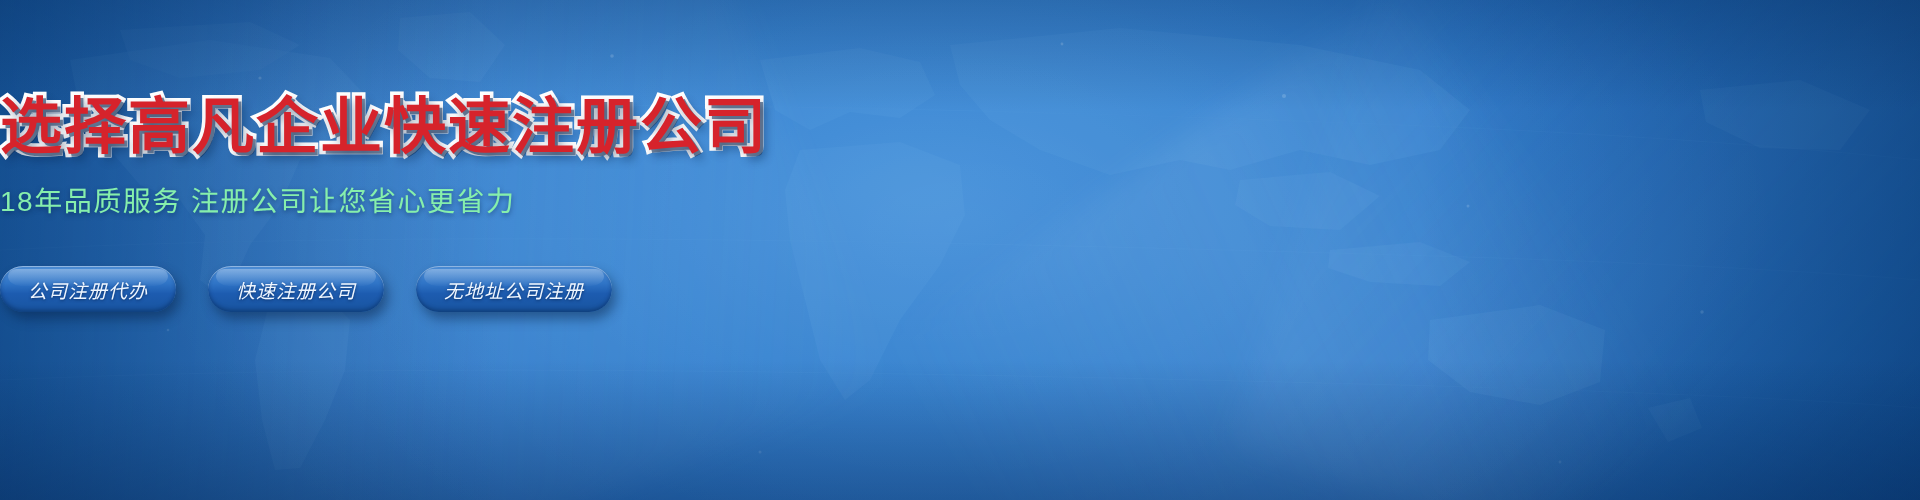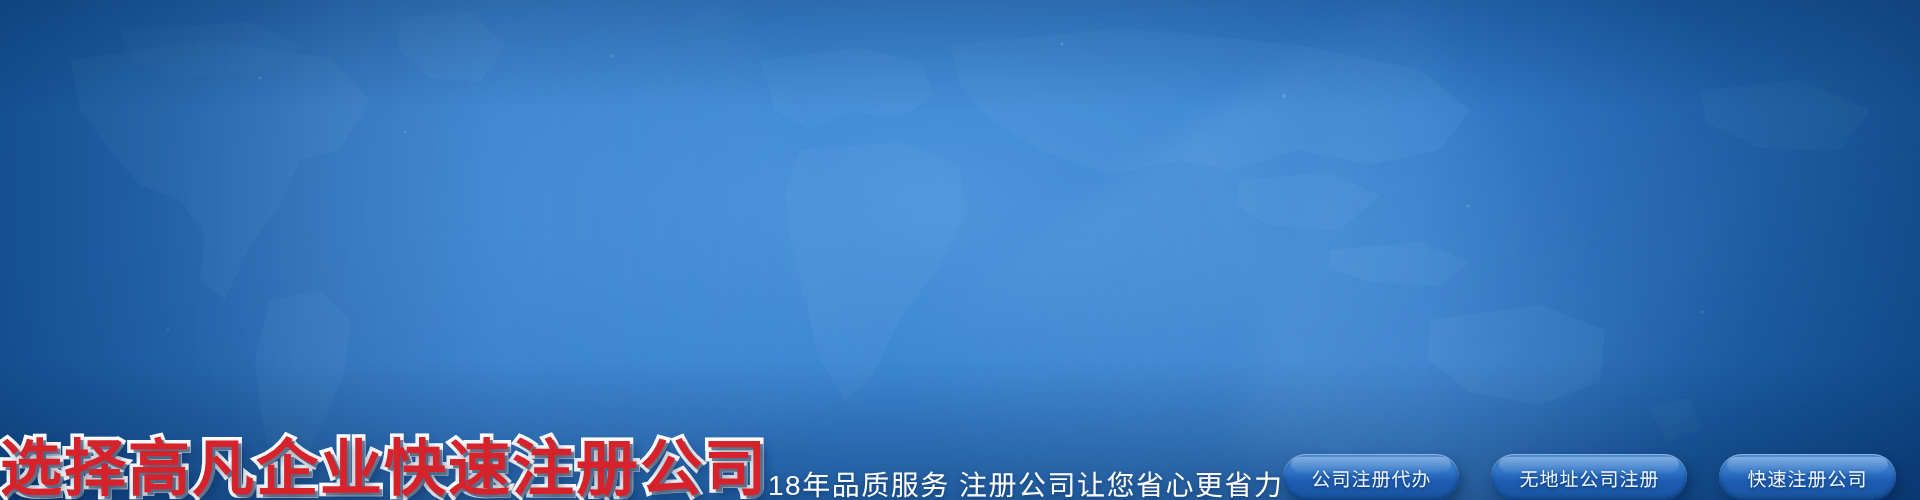--- a/index.html
+++ b/index.html
@@ -59,22 +59,22 @@
   .beam-2 { right: -160px; top: -120px; width: 760px; height: 700px; transform: rotate(18deg);
             background: linear-gradient(115deg, rgba(255,255,255,0.0) 0%, rgba(160,210,255,0.12) 50%, rgba(255,255,255,0.0) 100%); }
   .beam-3 { left: 980px; top: 120px; width: 620px; height: 520px; transform: rotate(-35deg);
             background: linear-gradient(100deg, rgba(255,255,255,0.0) 0%, rgba(200,230,255,0.10) 52%, rgba(255,255,255,0.0) 100%); }
 
   
   .content {
     position: absolute;
     inset: 0;
     display: flex;
-    flex-direction: row;
-    align-items: flex-end;
+    flex-direction: column;
+    align-items: flex-start;
   }
 
   .headline {
     margin-top: 96px;
     font-size: 62px;
     line-height: 1;
     font-weight: 700;
     letter-spacing: 2px;
     color: #d6232b;
     white-space: nowrap;
@@ -82,21 +82,21 @@
     paint-order: stroke fill;
     text-shadow:
        3px 3px 0 rgba(8,40,84,0.55),
        5px 6px 10px rgba(4,30,70,0.45);
   }
 
   .subhead {
     margin-top: 30px;
     font-size: 28px;
     line-height: 1;
-    color: #ffffff;
+    color: #86efac;
     letter-spacing: 1.5px;
     white-space: nowrap;
     text-shadow: 0 2px 5px rgba(4,32,74,0.55);
   }
 
   .pill-row {
     margin-top: 50px;
     display: flex;
     align-items: center;
     gap: 32px;
@@ -118,20 +118,21 @@
       linear-gradient(to bottom,
         #4f90d8 0%,
         #2f74c6 38%,
         #1d5cb0 60%,
         #18549f 100%);
     box-shadow:
       inset 0 1px 0 rgba(255,255,255,0.38),
       inset 0 -2px 4px rgba(3,30,70,0.45),
       4px 7px 12px rgba(4,28,64,0.45);
     text-shadow: 0 1px 3px rgba(4,28,70,0.65);
+    font-style: italic;
   }
   .pill::after {
     content: "";
     position: absolute;
     left: 8px; right: 8px; top: 3px;
     height: 17px;
     border-radius: 12px 12px 18px 18px / 10px 10px 14px 14px;
     background: linear-gradient(to bottom, rgba(255,255,255,0.30), rgba(255,255,255,0.02));
     pointer-events: none;
   }
@@ -199,21 +200,21 @@
 
     <div class="headline">选择高凡企业快速注册公司</div>
 
     <div class="subhead">18年品质服务   注册公司让您省心更省力</div>
 
     <div class="pill-row">
       <div class="pill">
         <span>公司注册代办</span>
       </div>
       <div class="pill">
+        <span>快速注册公司</span>
+      </div>
+      <div class="pill">
         <span>无地址公司注册</span>
       </div>
-      <div class="pill">
-        <span>快速注册公司</span>
-      </div>
     </div>
 
   </div>
 </div>
 
 </body></html>

